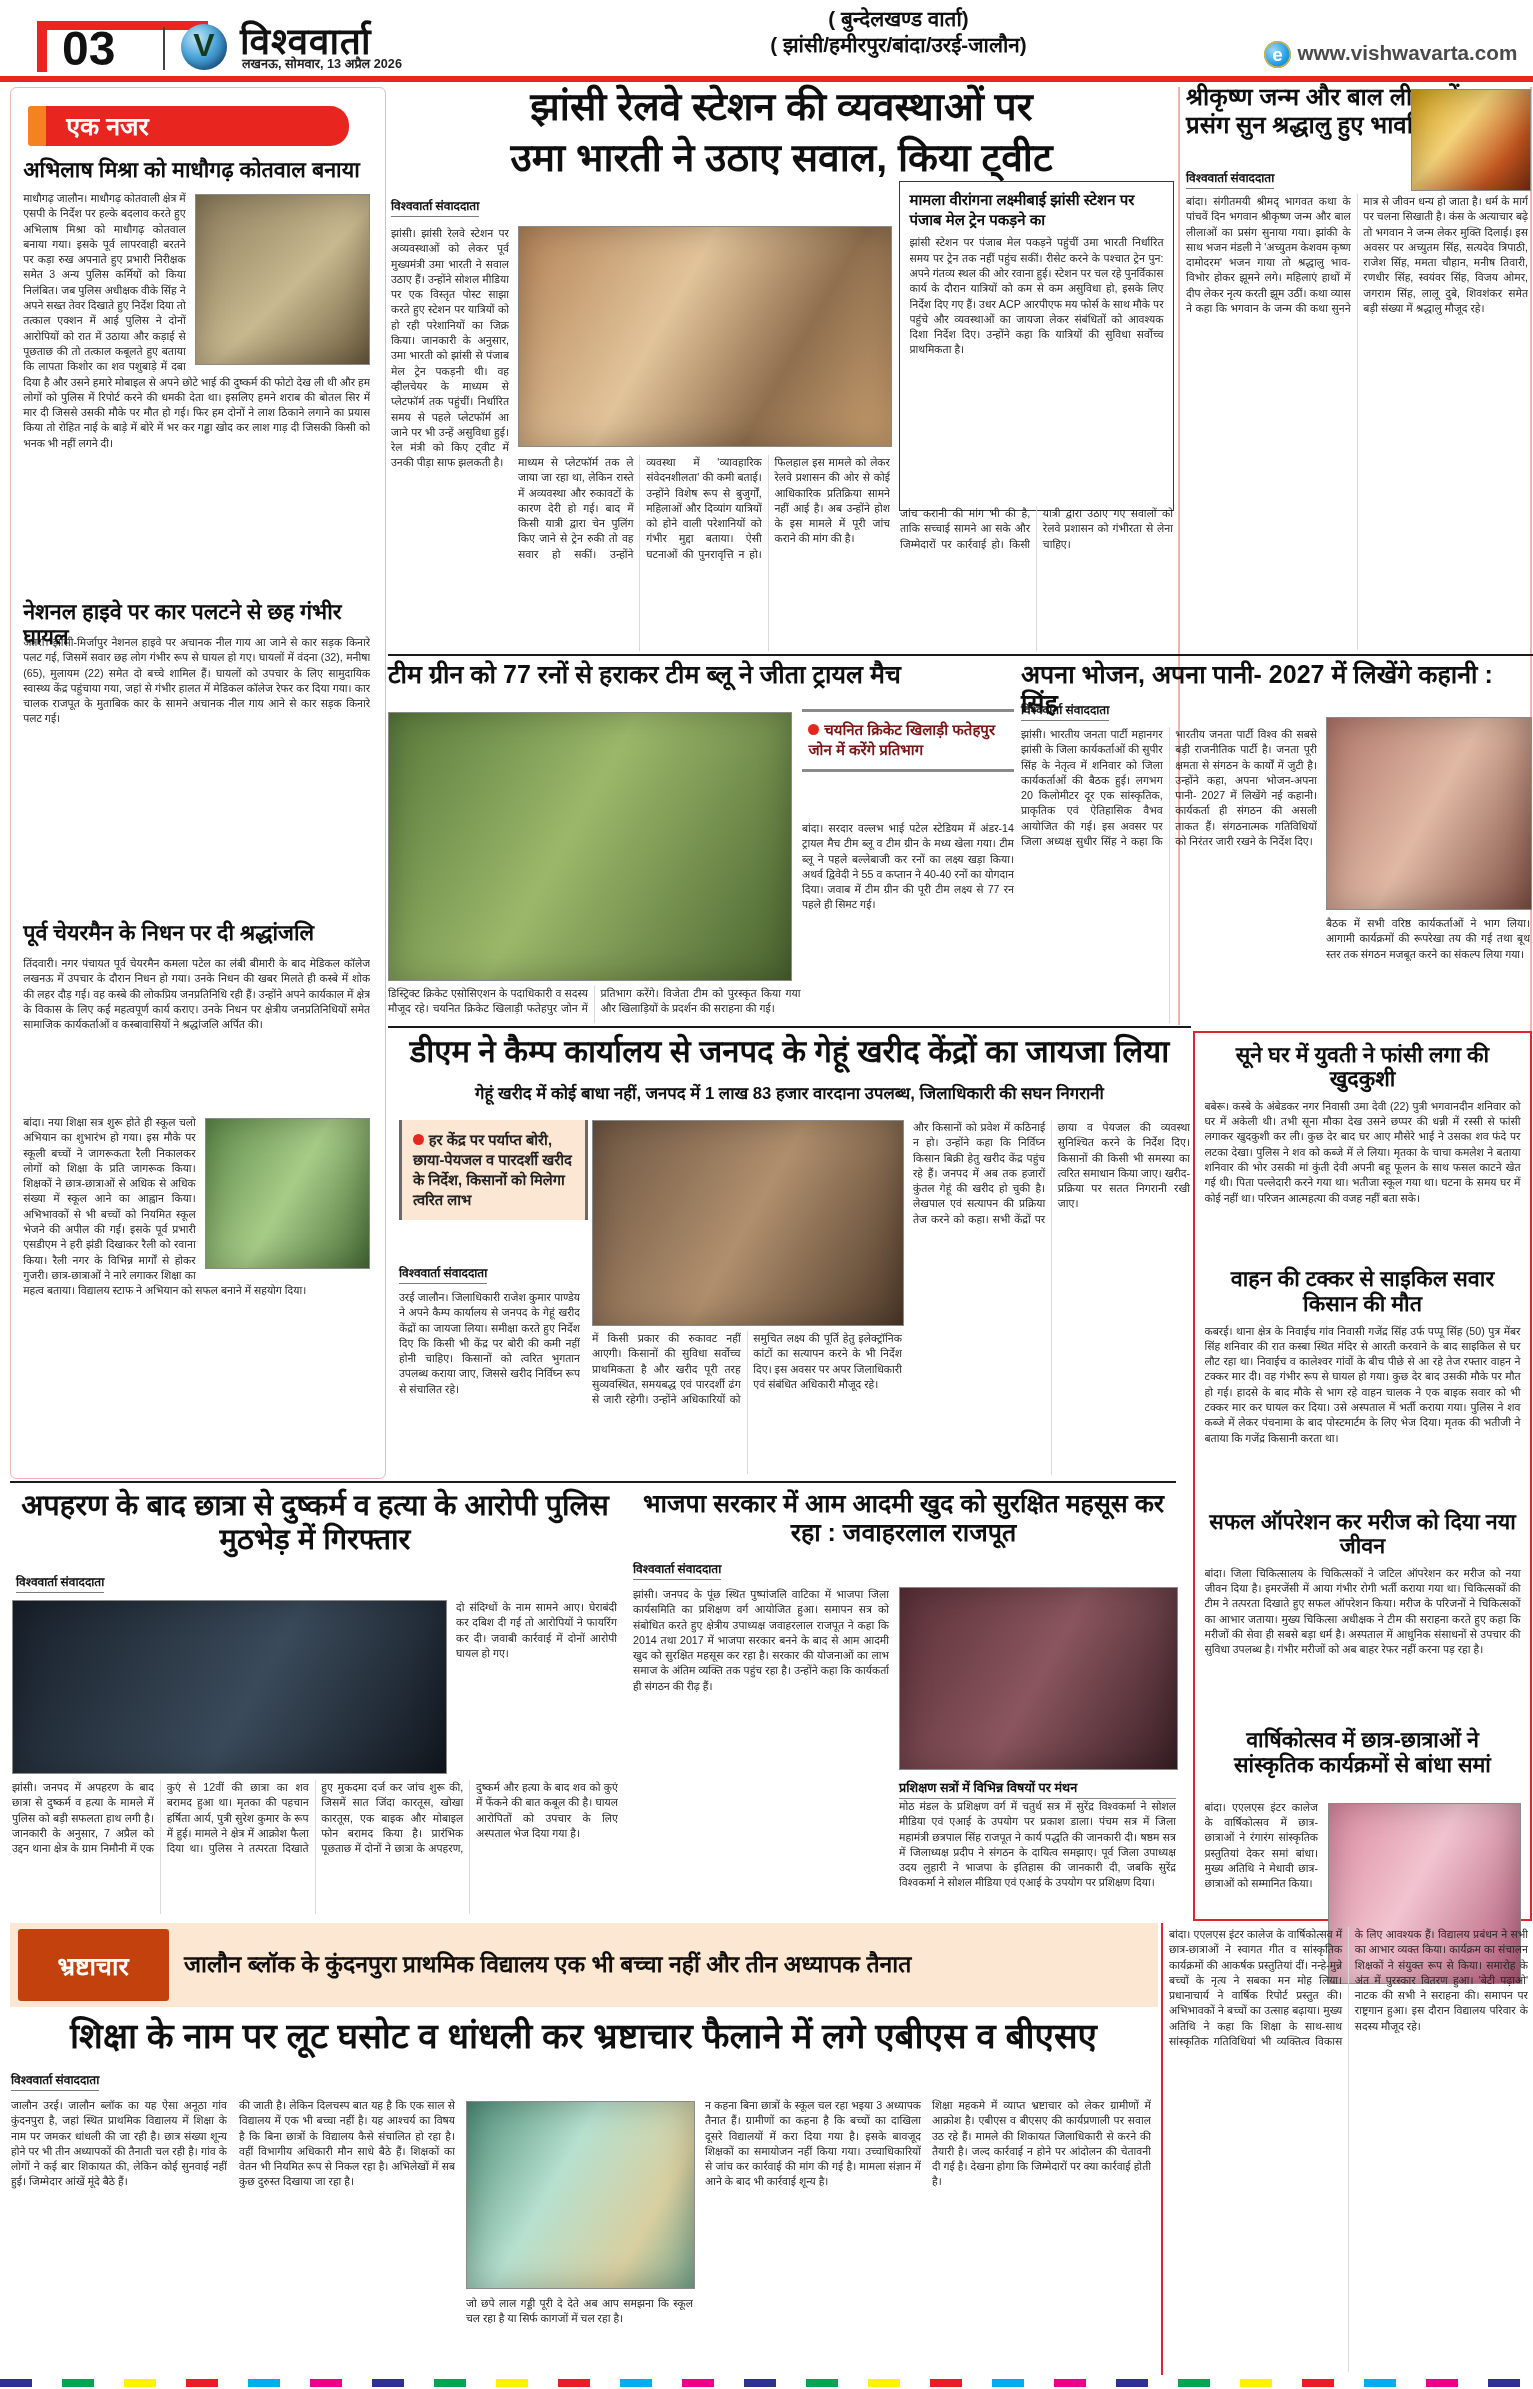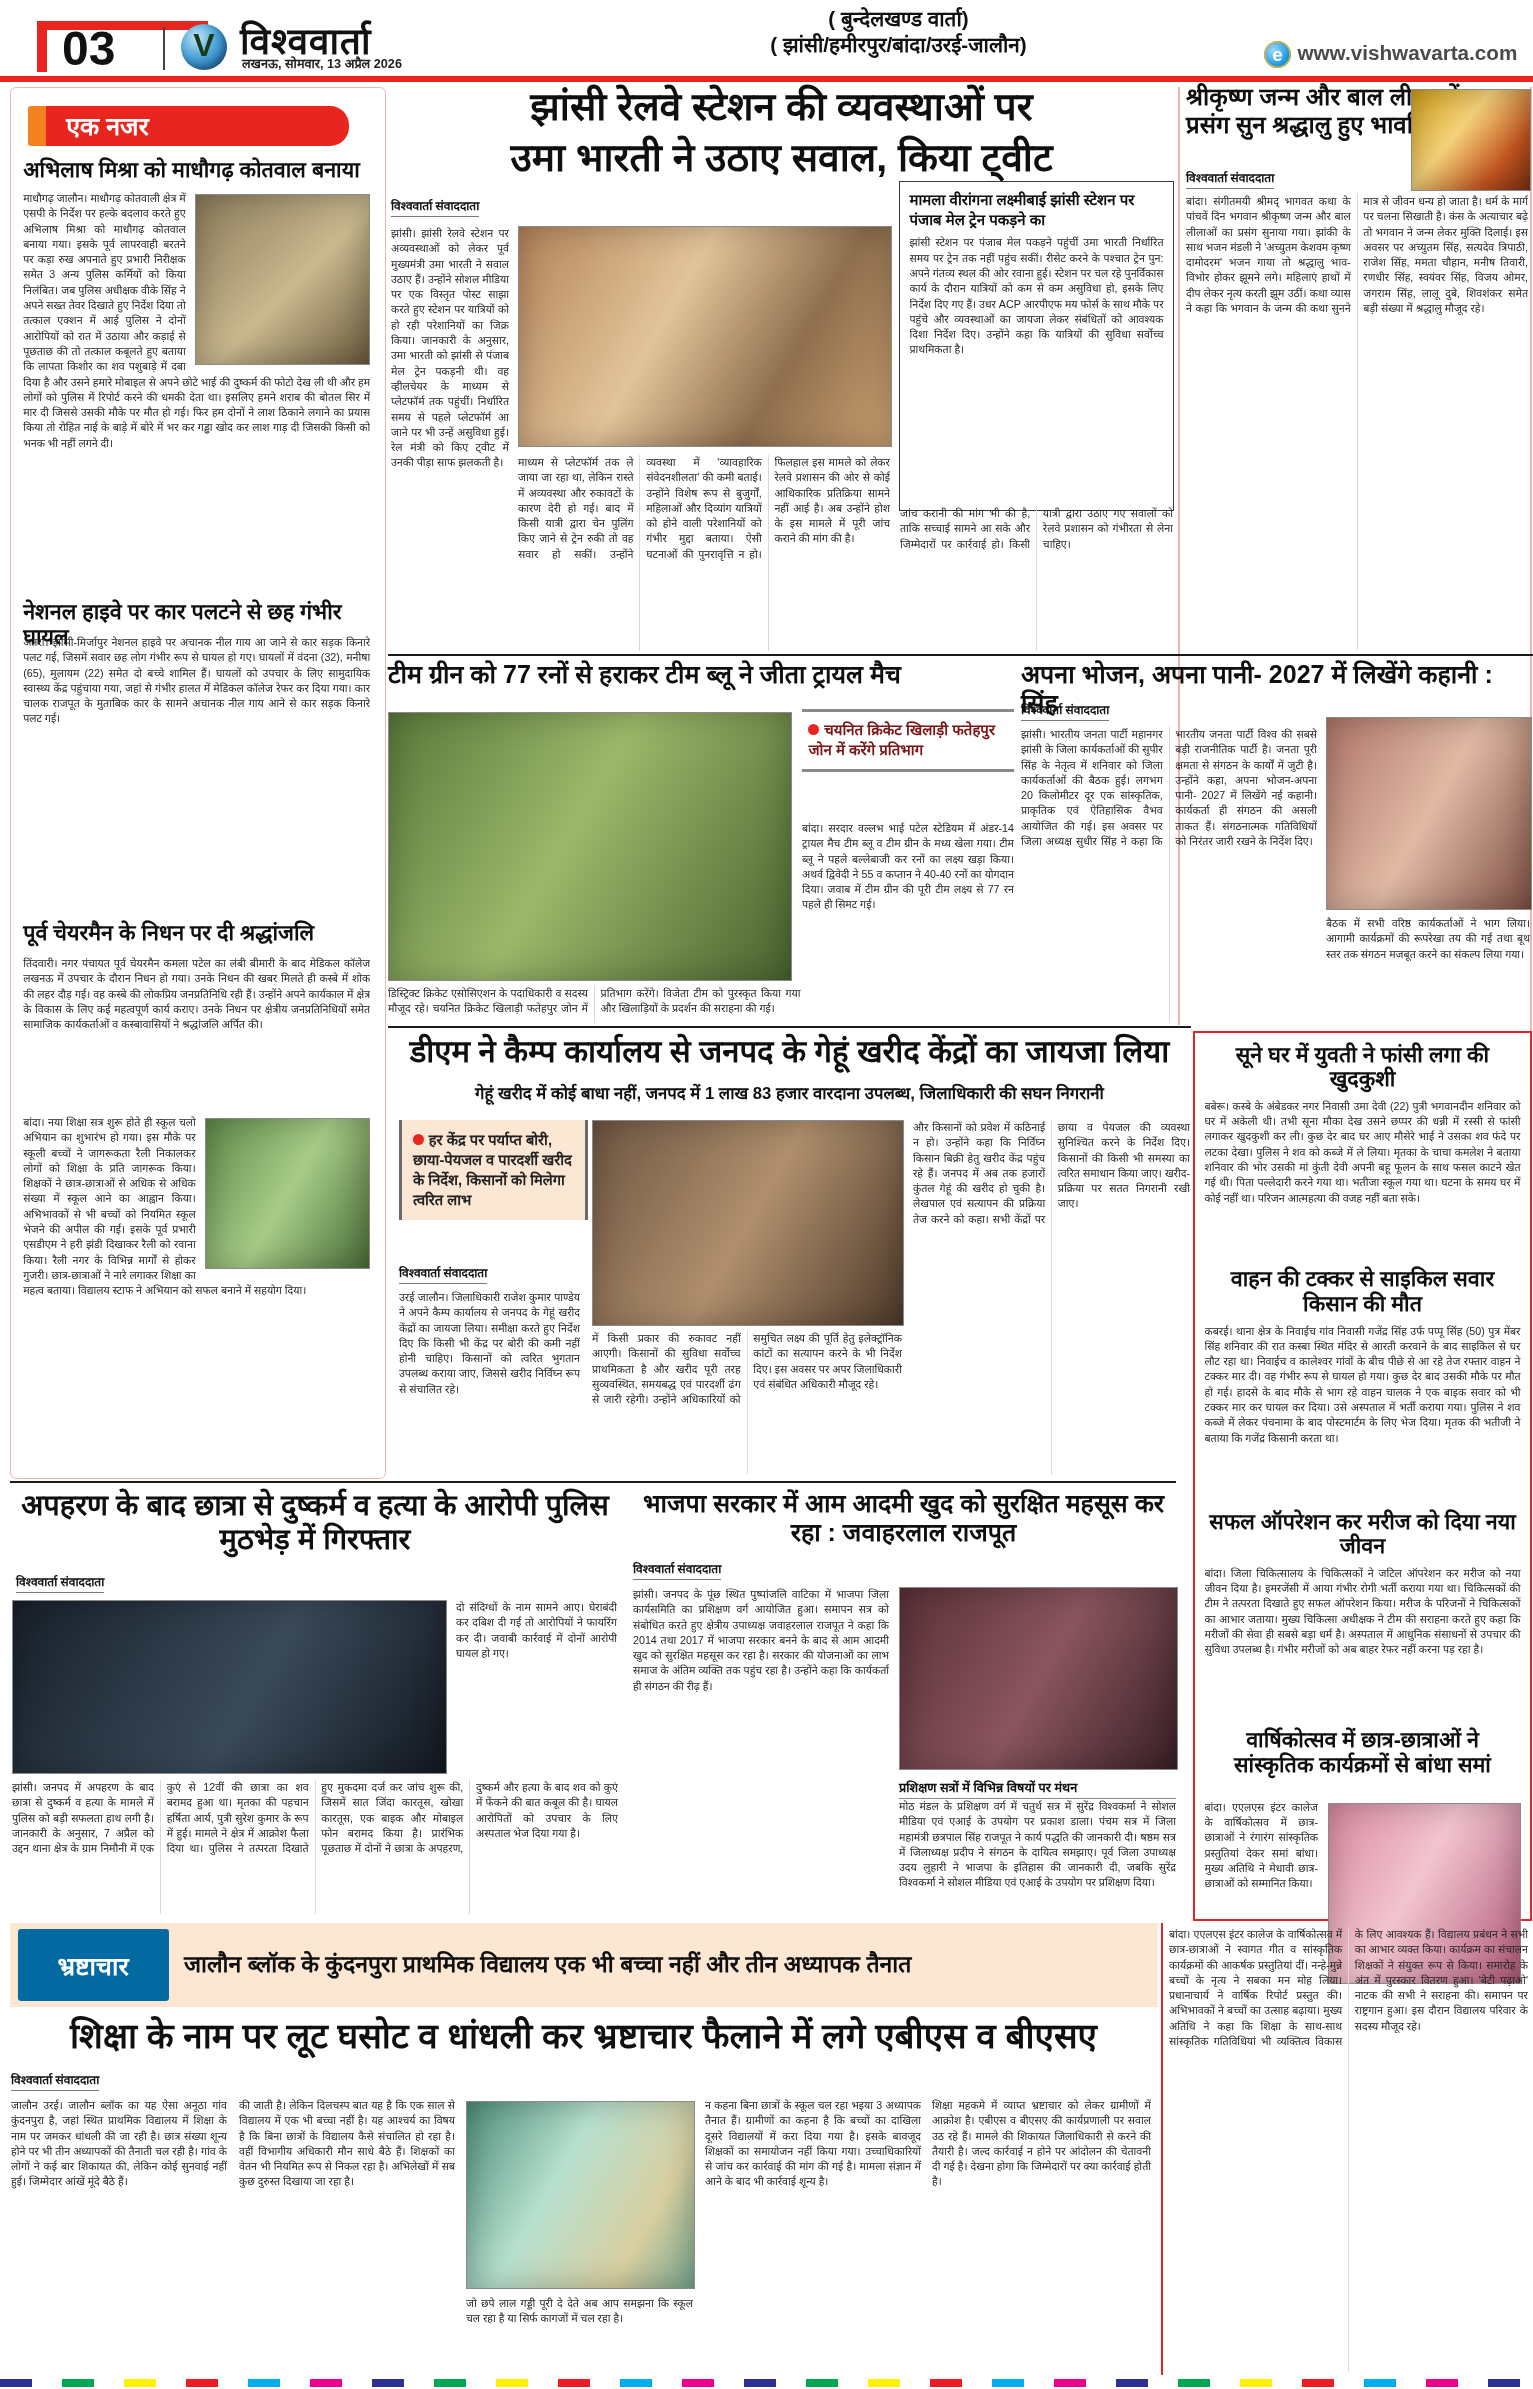--- a/index.html
+++ b/index.html
@@ -64,21 +64,21 @@
   .dot{display:inline-block;width:11px;height:11px;border-radius:50%;background:#e8251f;margin-right:4.8px;}
   .cricketbox{border-top:3.2px solid #8a8a8a;border-bottom:3.2px solid #8a8a8a;
               padding:8px 6.4px;font-weight:800;font-size:15px;color:#7a1616;line-height:1.35;}
   .redbox{border:2.4px solid #e0262b;padding:9.5px 9.5px;}
   .sep-line{background:#1a1a1a;height:1.6px;}
   .vline-pink{background:#f0b3ae;width:1.6px;}
   .vline-red{background:#e0262b;width:1.6px;}
   .subhead{font-weight:800;font-size:16.7px;text-align:center;color:#101010;}
   .crosshead{font-weight:800;font-size:12.7px;color:#101010;border-bottom:0.8px solid #888;padding-bottom:1.6px;}
   .striphead{font-weight:800;font-size:23px;color:#0f0f0f;}
-  .corrlabel{background:#0369a1;color:#fff;font-size:25px;font-weight:800;
+  .corrlabel{background:#c2410c;color:#fff;font-size:25px;font-weight:800;
              display:flex;align-items:center;justify-content:center;border-radius:3.2px;}
   .colorstrip{background:
      repeating-linear-gradient(90deg,
        #2e3192 0 32px,#ffffff 32px 62px,
        #00a651 62px 94px,#ffffff 94px 124px,
        #fff200 124px 156px,#ffffff 156px 186px,
        #ed1c24 186px 218px,#ffffff 218px 248px,
        #00aeef 248px 280px,#ffffff 280px 310px,
        #ec008c 310px 342px,#ffffff 342px 372px);}
 </style>

